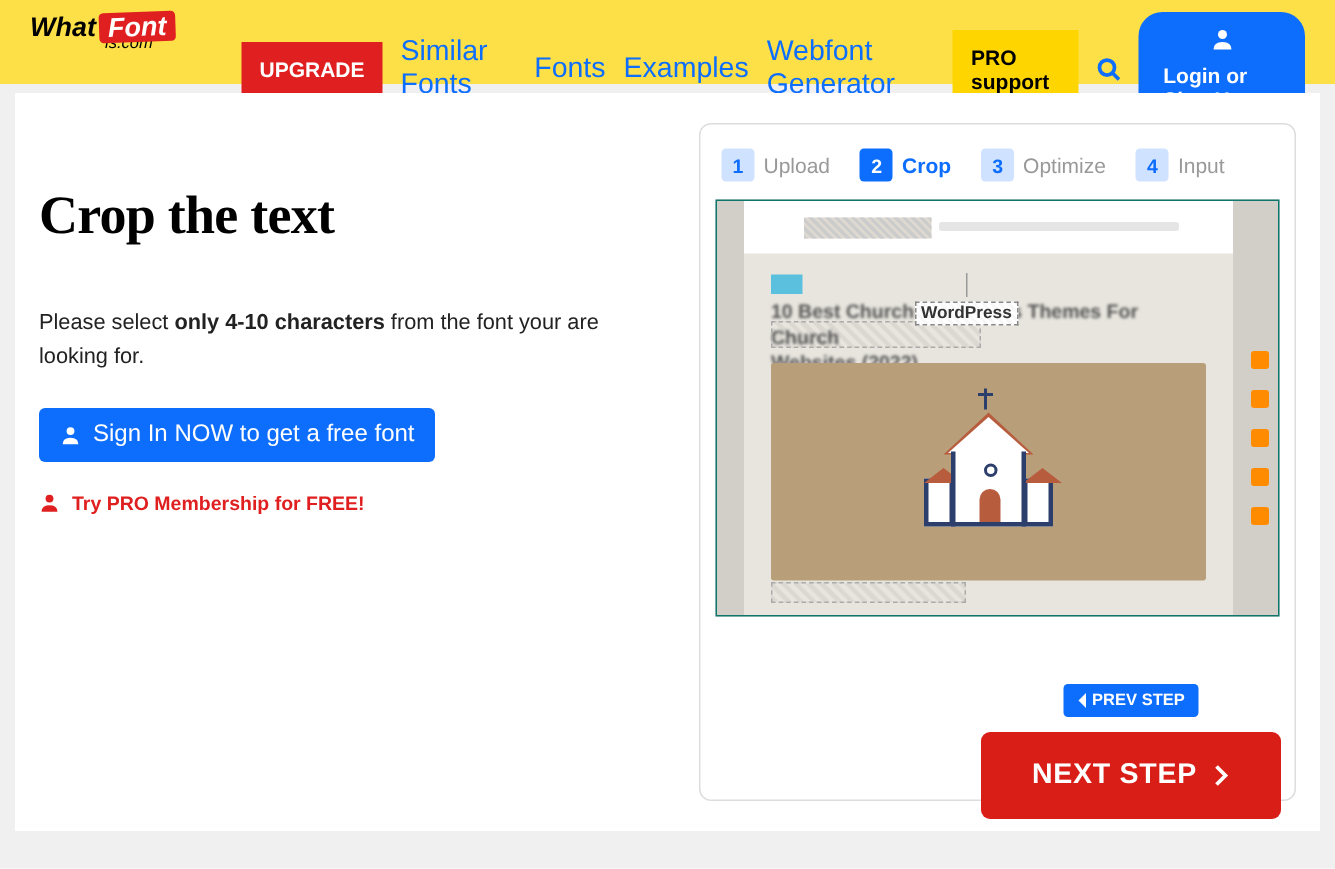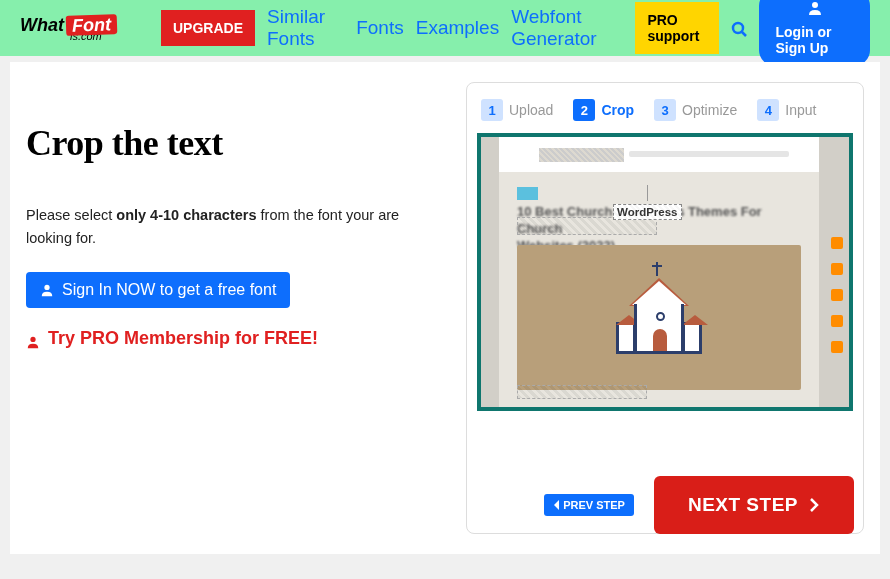--- a/index.html
+++ b/index.html
@@ -1,49 +1,49 @@
 <!DOCTYPE html>
 <html><head>
   <meta charset="utf-8">
   <style>
     * { margin: 0; padding: 0; box-sizing: border-box; }
     body { font-family: Arial, sans-serif; background: #f0f0f0; width: 890px; height: 579px; overflow: hidden; position: relative; }
     
-    .header { background: #86efac; display: flex; align-items: center; padding: 8px 20px; height: 56px; }
+    .header { background: #fde047; display: flex; align-items: flex-start; padding: 8px 20px; height: 56px; }
     .logo { display: flex; align-items: center; font-weight: bold; font-style: italic; font-size: 18px; }
     .logo-what { color: #000; }
     .logo-font { background: #e02020; color: white; padding: 1px 6px; border-radius: 3px; margin-left: 2px; display: inline-block; transform: rotate(-2deg); }
     .logo-is { font-size: 11px; margin-left: 50px; margin-top: -4px; display: block; font-style: italic; }
     .logo-wrap { display: flex; flex-direction: column; line-height: 1; }
     
     .nav { display: flex; align-items: center; margin-left: 44px; gap: 12px; flex: 1; }
     .upgrade-btn { background: #e02020; color: white; padding: 10px 12px; font-weight: bold; font-size: 14px; cursor: pointer; }
     .nav-link { color: #0d6efd; font-size: 19px; cursor: pointer; font-weight: 400; }
     .pro-support { background: #ffd500; color: #000; padding: 10px 12px; font-weight: bold; font-size: 14px; cursor: pointer; }
     .search-icon { color: #0d6efd; cursor: pointer; font-weight: bold; }
     .login-btn { background: #0d6efd; color: white; padding: 10px 16px; border-radius: 16px; font-size: 14px; cursor: pointer; display: flex; align-items: center; gap: 8px; font-weight: 600; flex-direction: column; }
     
     .main { background: white; margin: 6px 10px 0 10px; padding: 20px 16px; display: flex; gap: 20px; height: 492px; position: relative; }
     .left { flex: 0 0 420px; padding-top: 40px; }
     .title { font-size: 36px; font-weight: 900; letter-spacing: -0.5px; margin-bottom: 40px; font-family: Georgia, serif; }
     .instr { font-size: 14.5px; line-height: 1.6; margin-bottom: 22px; color: #222; }
     .bold { font-weight: bold; }
     .signin-btn { background: #0d6efd; color: white; padding: 9px 14px; border-radius: 4px; font-size: 16px; cursor: pointer; display: inline-flex; align-items: center; gap: 8px; font-weight: 500; }
-    .try-pro { color: #e02020; font-weight: bold; font-size: 18px; margin-top: 20px; cursor: pointer; display: inline-flex; align-items: flex-end; gap: 8px; }
+    .try-pro { color: #e02020; font-weight: bold; font-size: 13px; margin-top: 20px; cursor: pointer; display: inline-flex; align-items: flex-start; gap: 8px; }
     
     .right { flex: 1; border: 1px solid #ddd; border-radius: 8px; padding: 10px; }
     .steps { display: flex; gap: 20px; padding: 6px 4px 12px 4px; align-items: center; }
     .step { display: flex; align-items: center; gap: 6px; font-size: 14px; }
     .step-num { width: 22px; height: 22px; display: flex; align-items: center; justify-content: center; border-radius: 3px; font-size: 13px; font-weight: 600; }
     .step-num.inactive { background: #cfe2ff; color: #0d6efd; }
     .step-num.active { background: #0d6efd; color: white; }
     .step-label.inactive { color: #999; }
     .step-label.active { color: #0d6efd; font-weight: 600; }
     
-    .preview { border: 4px solid #0f766e; height: 278px; position: relative; overflow: hidden; background: #d2cfc8; }
+    .preview { border: 1px solid #0f766e; height: 278px; position: relative; overflow: hidden; background: #d2cfc8; }
     .preview-inner { background: #e8e5de; margin: 0 30px 0 18px; height: 100%; position: relative; }
     .preview-band { background: white; height: 35px; width: 100%; position: absolute; top: 0; }
     .preview-topbar { background: #ddd9d0; height: 14px; width: 85px; position: absolute; top: 11px; left: 40px; background-image: repeating-linear-gradient(45deg, #ccc, #ccc 2px, transparent 2px, transparent 4px); }
     .preview-blur1 { position: absolute; top: 14px; left: 130px; width: 160px; height: 6px; background: rgba(0,0,0,0.1); border-radius: 2px; }
     .sidebar-dots { position: absolute; right: -24px; top: 100px; display: flex; flex-direction: column; gap: 14px; }
     .dot { width: 12px; height: 12px; background: #ff8c00; border-radius: 2px; }
     
     .content-area { position: absolute; top: 45px; left: 18px; right: 18px; }
     .tag { background: #5bc0de; color: white; font-size: 8px; padding: 2px 6px; display: inline-block; margin-bottom: 4px; filter: blur(0.5px); }
     .content-title { font-size: 13px; font-weight: bold; color: #555; filter: blur(1.2px); line-height: 1.3; position: relative; }
@@ -62,21 +62,21 @@
     .church-window { position: absolute; top: 8px; left: 19px; width: 9px; height: 9px; border: 2px solid #2c3e6b; border-radius: 50%; }
     .church-cross { position: absolute; top: -6px; left: 42px; width: 2px; height: 14px; background: #2c3e6b; }
     .church-cross::before { content: ''; position: absolute; top: 3px; left: -4px; width: 10px; height: 2px; background: #2c3e6b; }
     .church-side { position: absolute; top: 54px; width: 20px; height: 32px; background: white; border: 3px solid #2c3e6b; }
     .church-side.l { left: 2px; }
     .church-side.r { right: 2px; }
     .church-side-roof { position: absolute; top: -10px; left: -3px; width: 0; height: 0; border-left: 13px solid transparent; border-right: 13px solid transparent; border-bottom: 10px solid #b85c3e; }
     
     .bottom-strip { position: absolute; bottom: 8px; left: 18px; width: 130px; height: 14px; border: 1px dashed #aaa; background-image: repeating-linear-gradient(45deg, rgba(0,0,0,0.06), rgba(0,0,0,0.06) 3px, transparent 3px, transparent 6px); }
     
-    .footer-btns { position: absolute; bottom: 20px; right: 26px; display: flex; gap: 20px; align-items: center; }
+    .footer-btns { position: absolute; bottom: 8px; right: 26px; display: flex; gap: 10px; align-items: center; flex-direction: column; }
     .prev-btn { background: #0d6efd; color: white; padding: 5px 9px; border-radius: 3px; font-size: 11px; cursor: pointer; font-weight: 600; display: flex; align-items: center; gap: 2px; }
     .next-btn { background: #d91e18; color: white; padding: 18px 34px; border-radius: 6px; font-size: 19px; font-weight: bold; cursor: pointer; display: flex; align-items: center; gap: 10px; letter-spacing: 0.5px; }
     
     svg { display: inline-block; vertical-align: middle; }
   </style>
 </head>
 <body>
 
 <div class="header">
   <div class="logo-wrap">

